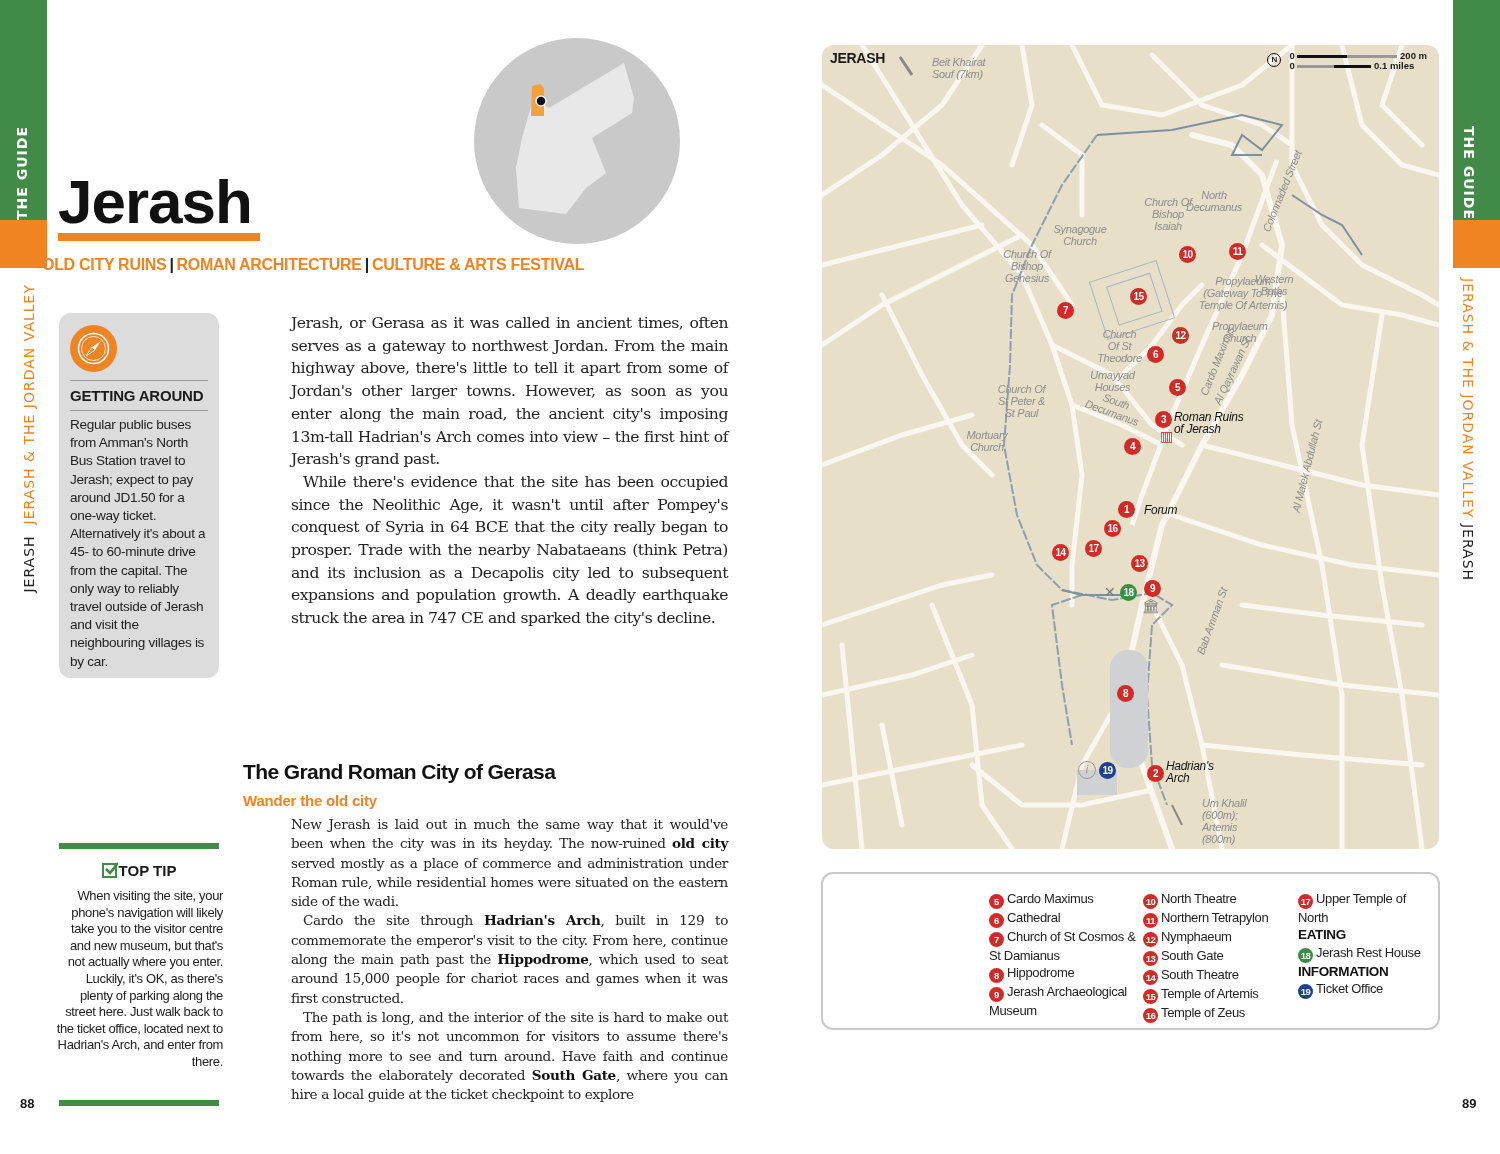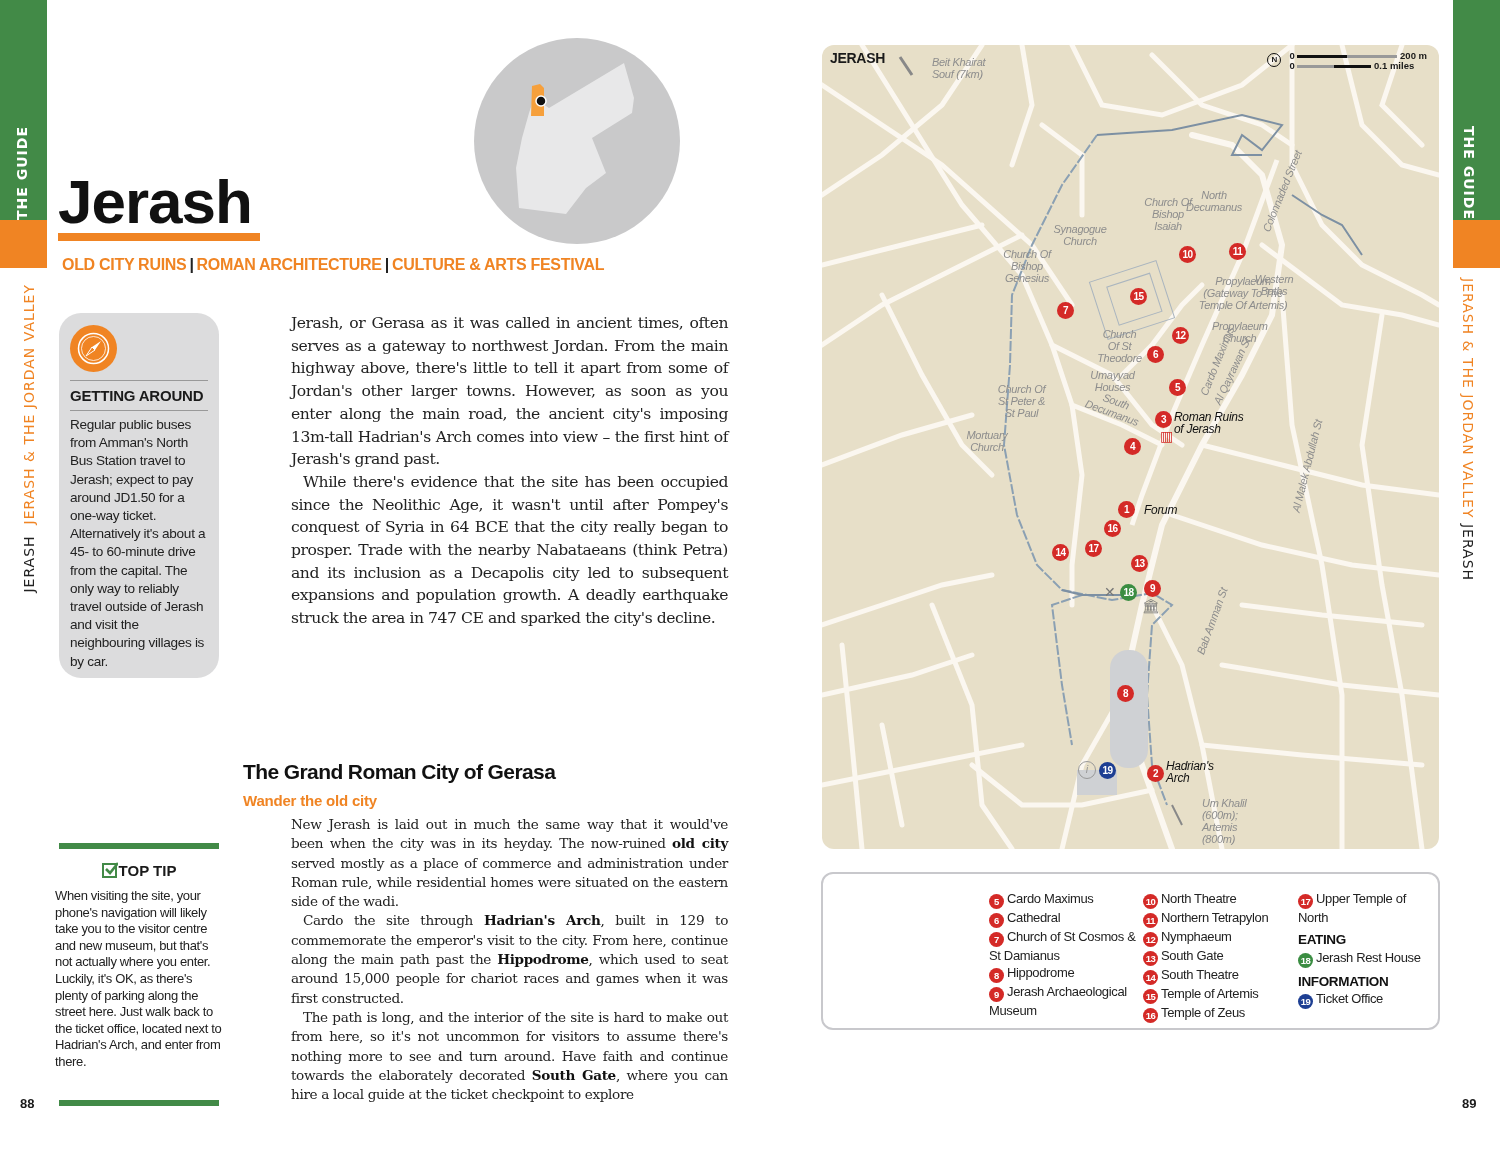--- a/index.html
+++ b/index.html
@@ -13,38 +13,38 @@
   .vtext.left { transform: rotate(180deg); }
 
   .guide-label { color: #fff; font-size: 14px; font-weight: bold; }
   .section-label { font-size: 14px; }
   .section-label .orange { color: #f08423; }
   .section-label .dark { color: #222; }
 
   
   .page-title { position: absolute; left: 58px; top: 166px; font-size: 62px; font-weight: bold; letter-spacing: -1px; color: #111; font-family: "Liberation Sans", sans-serif; }
   .title-bar { position: absolute; left: 58px; top: 233px; width: 202px; height: 8px; background: #f08423; }
-  .tags { position: absolute; left: 62px; top: 256px; font-size: 16px; font-weight: bold; color: #f08423; letter-spacing: -0.3px; }
+  .tags { position: absolute; left: 42px; top: 256px; font-size: 16px; font-weight: bold; color: #f08423; letter-spacing: -0.3px; }
   .tags .sep { color: #222; margin: 0 3px; }
 
   
   .locator { position: absolute; left: 474px; top: 38px; width: 206px; height: 206px; }
 
   
-  .card { position: absolute; left: 59px; top: 313px; width: 160px; height: 365px; background: #dcdcdd; border-radius: 22px; padding: 12px 11px; }
+  .card { position: absolute; left: 59px; top: 313px; width: 160px; height: 365px; background: #dcdcdd; border-radius: 12px; padding: 12px 11px; }
   .card .compass { width: 47px; height: 47px; border-radius: 50%; background: #f08423; position: relative; margin-left: 0; }
   .card hr { border: none; border-top: 1.5px solid #999; margin: 8px 0 0 0; }
   .card h3 { font-size: 15px; font-weight: bold; margin: 6px 0 6px 0; letter-spacing: -0.2px; }
   .card p { font-size: 13.6px; line-height: 18.2px; color: #222; letter-spacing: -0.3px; }
 
   
   .tip-bar { position: absolute; left: 59px; height: 6px; width: 160px; background: #428a47; }
   .tip-title { position: absolute; left: 59px; top: 862px; width: 160px; text-align: center; font-weight: bold; font-size: 15px; }
   .tip-title .chk { display: inline-block; width: 15px; height: 15px; border: 2px solid #428a47; vertical-align: -2px; position: relative; margin-right: 2px; }
-  .tip-body { position: absolute; left: 55px; top: 888px; width: 168px; text-align: left; font-size: 13px; line-height: 16.6px; letter-spacing: -0.35px; color: #222; }
+  .tip-body { position: absolute; left: 55px; top: 888px; width: 168px; text-align: right; font-size: 13px; line-height: 16.6px; letter-spacing: -0.35px; color: #222; }
 
   .page-num { position: absolute; font-size: 13px; font-weight: bold; }
 
   
   .body { position: absolute; left: 243px; width: 437px; font-family: "DejaVu Serif", serif; color: #222; margin-left: 48px; }
   .body p { text-align: justify; text-align-last: left; }
   .body.intro p { font-size: 15.6px; line-height: 22.7px; letter-spacing: -0.45px; }
   .body.intro p + p { text-indent: 12px; }
   .h2 { position: absolute; left: 243px; top: 760px; font-size: 21px; font-weight: bold; letter-spacing: -0.6px; color: #111; }
   .h3 { position: absolute; left: 243px; top: 792px; font-size: 15px; font-weight: bold; color: #f08423; letter-spacing: -0.2px; }
@@ -60,21 +60,21 @@
   .map-lbl.dark { color: #111; font-size: 12px; text-align: left; font-weight: 500; }
   .pin { position: absolute; width: 17px; height: 17px; border-radius: 50%; color: #fff; font-size: 10px; font-weight: bold; line-height: 17px; text-align: center; letter-spacing: -0.5px; }
   .pin.red { background: #d42a27; }
   .pin.green { background: #3b8d42; }
   .pin.blue { background: #1e3f93; }
   .scale { position: absolute; right: 12px; top: 6px; font-size: 9.5px; font-weight: bold; line-height: 10px; }
 
   
   .legend { position: absolute; left: 821px; top: 872px; width: 619px; height: 158px; border: 2px solid #c8c8cc; border-radius: 12px; }
   .legend .col { position: absolute; top: 10px; font-size: 13px; line-height: 17.3px; letter-spacing: -0.35px; color: #222; }
-  .legend h4 { font-size: 13.5px; font-weight: bold; color: #111; margin-top: 5px; }
+  .legend h4 { font-size: 13.5px; font-weight: bold; color: #111; }
   .legend h4:first-child { margin-top: 0; }
   .legend .n { display: inline-block; width: 15px; height: 15px; border-radius: 50%; color: #fff; font-size: 9.5px; font-weight: bold; line-height: 15px; text-align: center; margin-right: 3px; vertical-align: -2px; letter-spacing: -0.5px; }
   .n.red { background: #d42a27; } .n.green { background: #3b8d42; } .n.blue { background: #1e3f93; }
 </style>
 </head>
 <body>
 
 <div class="tab-green" style="left:0;top:0;height:220px;"></div>
 <div class="tab-orange" style="left:0;top:220px;height:48px;"></div>
 <div class="vtext left guide-label" style="left:14px;top:126px;">THE GUIDE</div>

